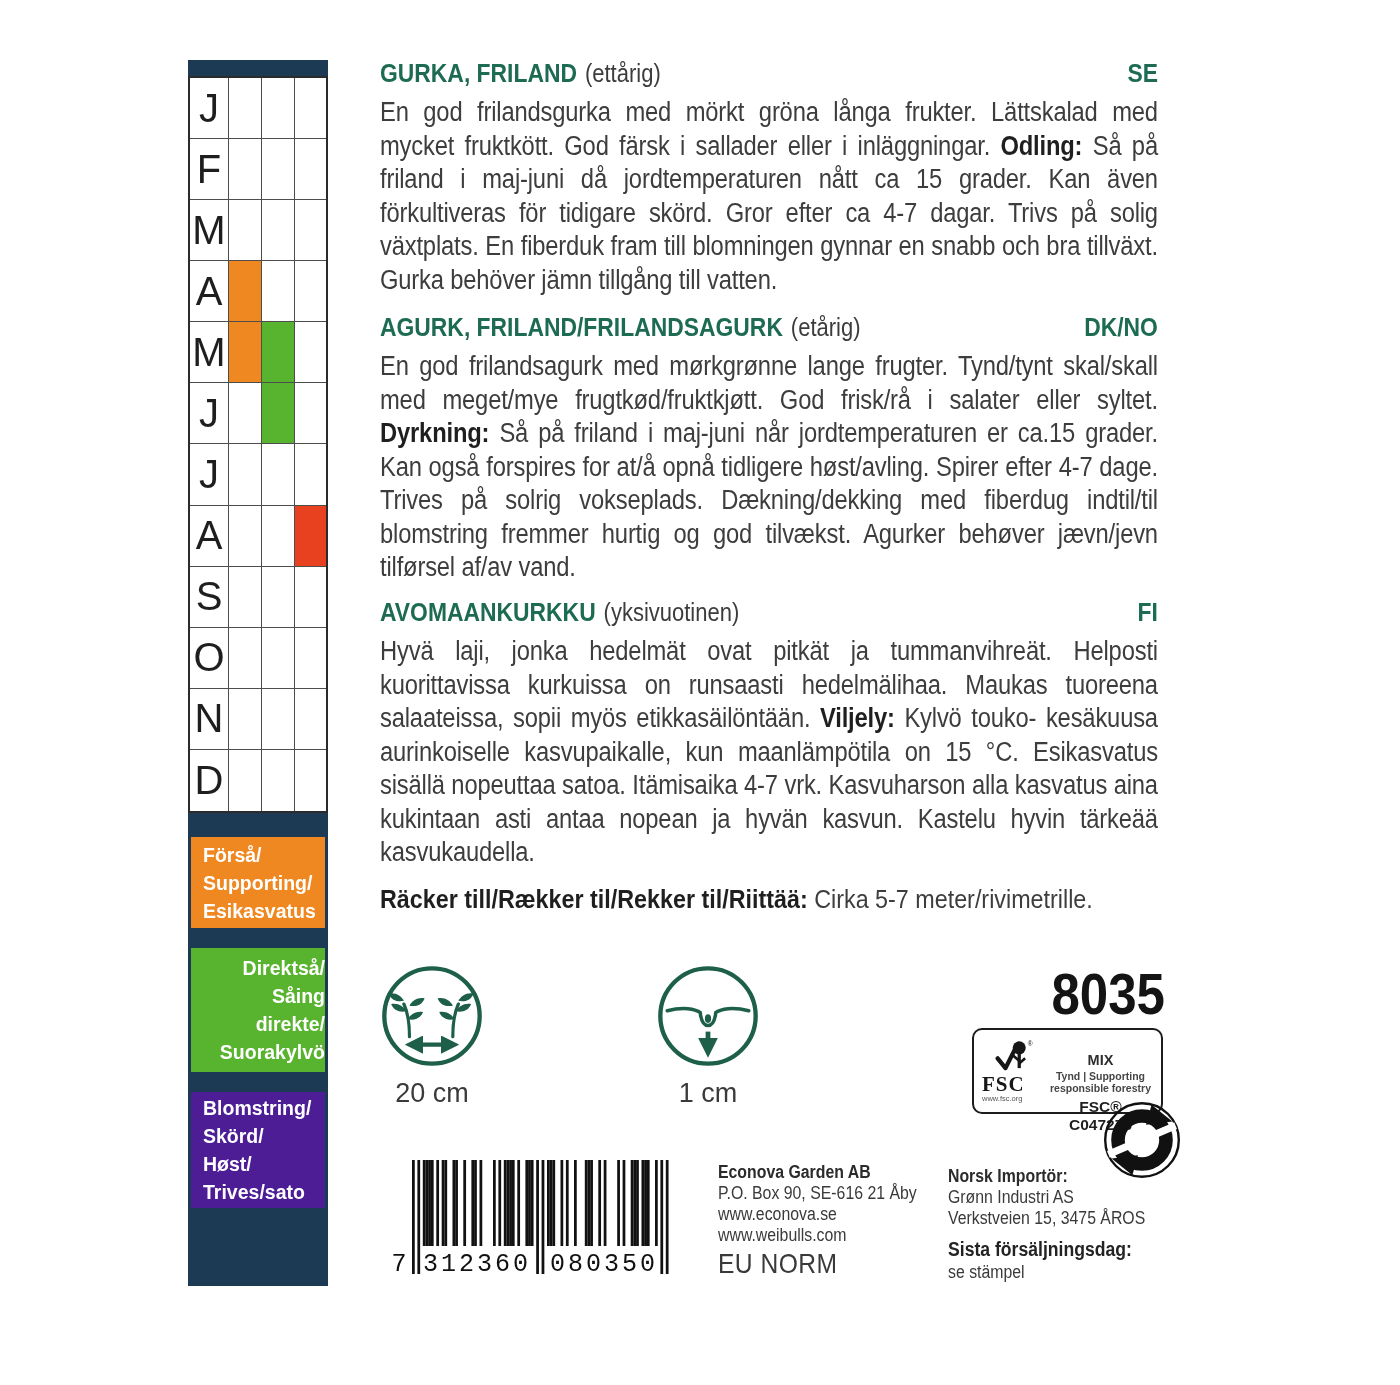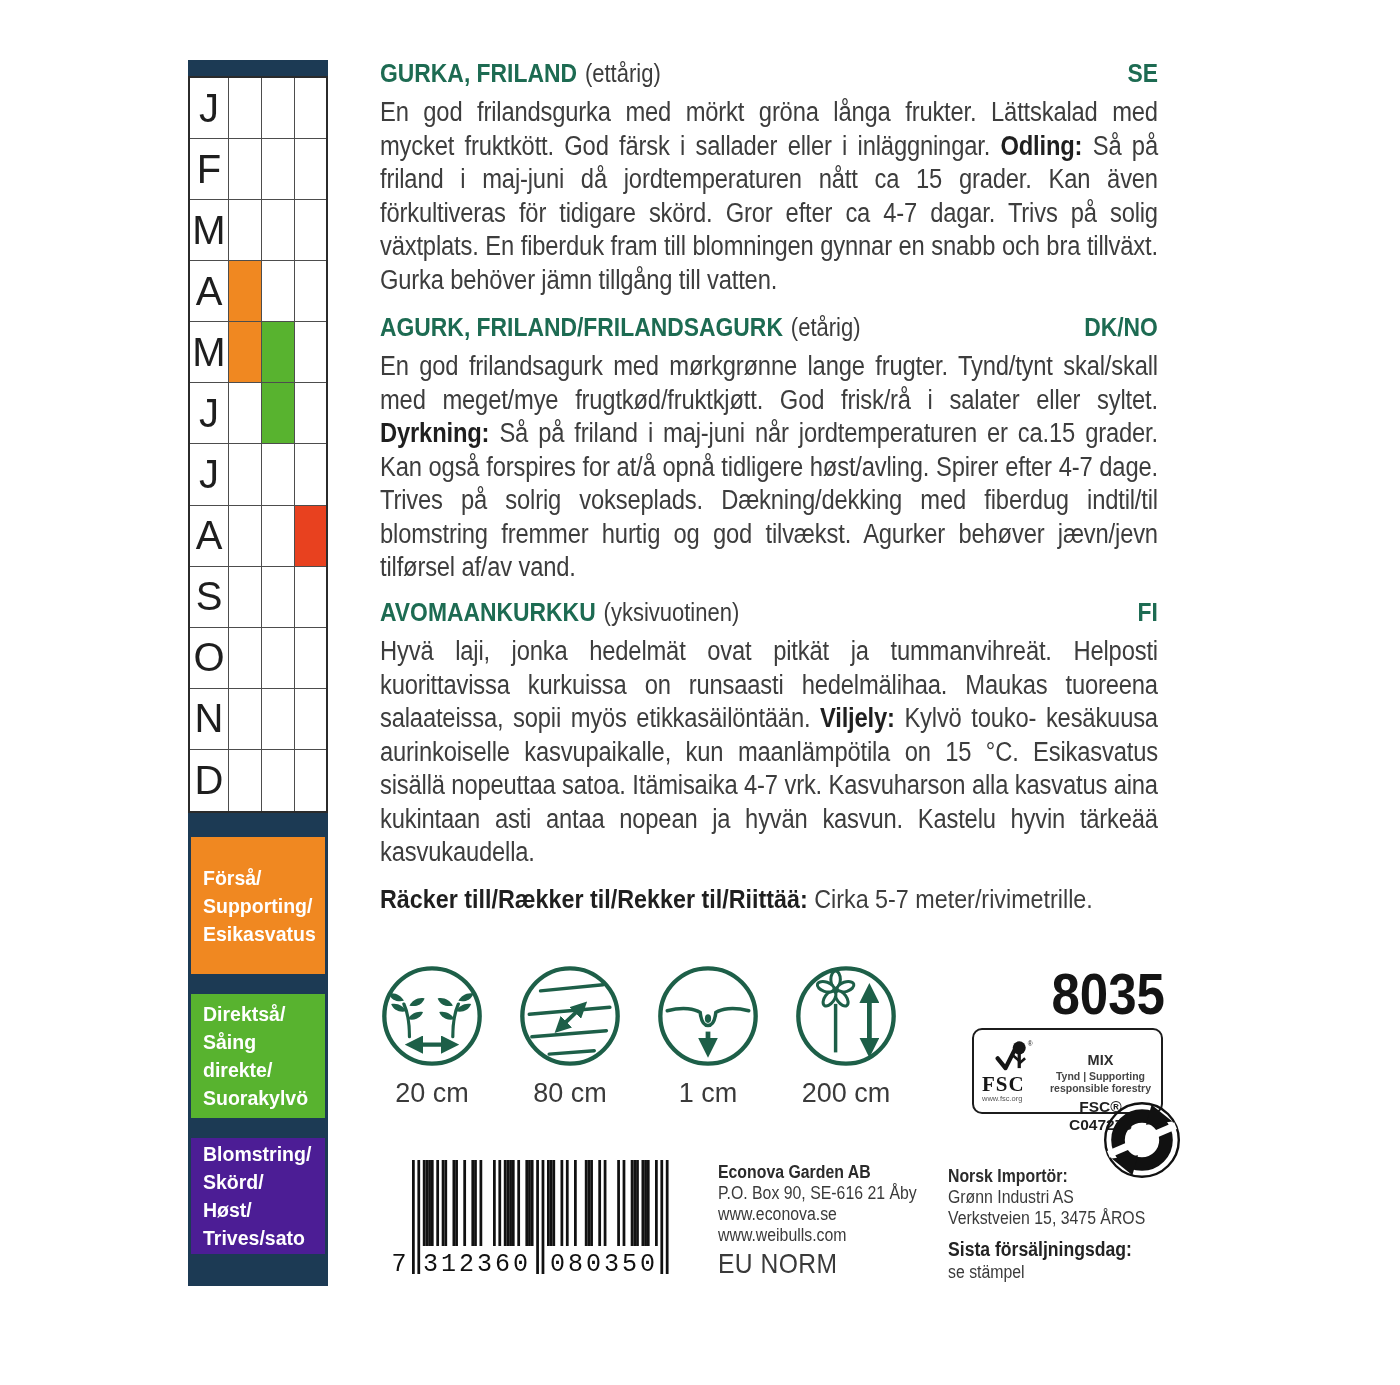--- a/index.html
+++ b/index.html
@@ -11,22 +11,22 @@
   #cal-grid{position:absolute;left:0;top:16px;width:140px;height:737px;box-sizing:border-box;
             background:#fff;border:2px solid #2b2b2b;display:grid;
             grid-template-columns:39px 33px 33px 31px;grid-template-rows:repeat(12,1fr);}
   .cal-cell{border-right:1px solid #4d4d4d;border-bottom:1px solid #4d4d4d;}
   .cal-cell:nth-child(4n){border-right:none;}
   .cal-cell:nth-last-child(-n+4){border-bottom:none;}
   .cal-month{display:flex;align-items:center;justify-content:center;font-size:40px;color:#1e1e1e;}
   #legend{position:absolute;left:3px;right:3px;top:777px;}
   .legend-block{color:#fff;font-weight:bold;font-size:19.5px;line-height:28px;
                 padding-left:12px;display:flex;flex-direction:column;justify-content:center;}
-  .legend-0{height:137px;margin-bottom:20px;}
-  .legend-1{height:124px;margin-bottom:20px;}
+  .legend-0{height:91px;margin-bottom:20px;}
+  .legend-1{height:124px;margin-bottom:20px;align-items:flex-end;}
   .legend-2{height:116px;}
 
   
   .cx{transform:scaleX(.88);transform-origin:0 0;}
   .sec{position:absolute;left:380px;width:884px;}
   .s-se{top:58px;} .s-dk{top:312px;} .s-fi{top:597px;}
   .sec-head{display:flex;justify-content:space-between;align-items:baseline;margin-bottom:7px;}
   .sec-title{font-size:26px;font-weight:bold;color:#1d6b52;}
   .sec-sub{font-size:25px;color:#3c3c3c;font-weight:normal;margin-left:9px;}
   .sec-lang{font-size:26px;font-weight:bold;color:#1d6b52;}
@@ -202,58 +202,31 @@
   <div class="spec" id="spec-0">
     <svg viewBox="0 0 120 120">
       <circle cx="60" cy="60" r="55" fill="none" stroke="#1d5f48" stroke-width="5"></circle>
       <use href="#seedling" transform="translate(34,60) scale(-0.92,0.92)"></use>
       <use href="#seedling" transform="translate(84,60) scale(0.92)"></use>
       <line x1="36" y1="93" x2="84" y2="93" stroke="#1d5f48" stroke-width="5" marker-start="url(#ah)" marker-end="url(#ah)"></line>
     </svg>
     <div class="spec-label">20 cm</div>
   </div>
 
-  <div class="spec" id="spec-1">
-    <svg viewBox="0 0 120 120">
-      <circle cx="60" cy="60" r="55" fill="none" stroke="#1d5f48" stroke-width="5"></circle>
-      <path d="M26 31 L98 24" stroke="#1d5f48" stroke-width="4" stroke-linecap="round"></path>
-      <path d="M13 58 L106 50" stroke="#1d5f48" stroke-width="4" stroke-linecap="round"></path>
-      <path d="M16 84 L102 77" stroke="#1d5f48" stroke-width="4" stroke-linecap="round"></path>
-      <path d="M36 104 L88 100" stroke="#1d5f48" stroke-width="4" stroke-linecap="round"></path>
-      <line x1="47" y1="75" x2="75" y2="48" stroke="#1d5f48" stroke-width="4.5" marker-start="url(#ah)" marker-end="url(#ah)"></line>
-    </svg>
-    <div class="spec-label">80 cm</div>
-  </div>
 
   <div class="spec" id="spec-2">
     <svg viewBox="0 0 120 120">
       <circle cx="60" cy="60" r="55" fill="none" stroke="#1d5f48" stroke-width="5"></circle>
       <path d="M13 54 C32 49 45 52 51 56 C52 65 55 71 60 71 C65 71 68 65 69 56 C75 52 88 49 107 54" stroke="#1d5f48" stroke-width="4" fill="none" stroke-linecap="round"></path>
       <ellipse cx="60" cy="63" rx="3.6" ry="5" fill="#1d5f48"></ellipse>
       <line x1="60" y1="78" x2="60" y2="100" stroke="#1d5f48" stroke-width="5.5" marker-end="url(#ah)"></line>
     </svg>
     <div class="spec-label">1 cm</div>
   </div>
 
-  <div class="spec" id="spec-3">
-    <svg viewBox="0 0 120 120">
-      <circle cx="60" cy="60" r="55" fill="none" stroke="#1d5f48" stroke-width="5"></circle>
-      <path d="M48 102 C48 80 48 62 48 46" stroke="#1d5f48" stroke-width="4" fill="none"></path>
-      <g transform="translate(48,30)">
-        <ellipse cx="0" cy="-12" rx="5.5" ry="10" fill="#fff" stroke="#1d5f48" stroke-width="3.5"></ellipse>
-        <ellipse cx="0" cy="-12" rx="5.5" ry="10" fill="#fff" stroke="#1d5f48" stroke-width="3.5" transform="rotate(72)"></ellipse>
-        <ellipse cx="0" cy="-12" rx="5.5" ry="10" fill="#fff" stroke="#1d5f48" stroke-width="3.5" transform="rotate(144)"></ellipse>
-        <ellipse cx="0" cy="-12" rx="5.5" ry="10" fill="#fff" stroke="#1d5f48" stroke-width="3.5" transform="rotate(216)"></ellipse>
-        <ellipse cx="0" cy="-12" rx="5.5" ry="10" fill="#fff" stroke="#1d5f48" stroke-width="3.5" transform="rotate(288)"></ellipse>
-        <circle cx="0" cy="0" r="3.2" fill="#1d5f48"></circle>
-      </g>
-      <line x1="87" y1="30" x2="87" y2="100" stroke="#1d5f48" stroke-width="5.5" marker-start="url(#ah)" marker-end="url(#ah)"></line>
-    </svg>
-    <div class="spec-label">200 cm</div>
-  </div>
 
   <div id="article-number">8035</div>
 
   <div id="fsc-box">
     <div id="fsc-left">
       <svg viewBox="0 0 64 52">
         <path d="M7 28 L19 43 L35 11" stroke="#161616" stroke-width="6.5" fill="none" stroke-linecap="round" stroke-linejoin="round"></path>
         <circle cx="40" cy="12" r="10" fill="#161616"></circle>
         <path d="M40 20 L40 43" stroke="#161616" stroke-width="5"></path>
         <path d="M40 32 L31 24 M40 36 L49 28" stroke="#161616" stroke-width="4"></path>

